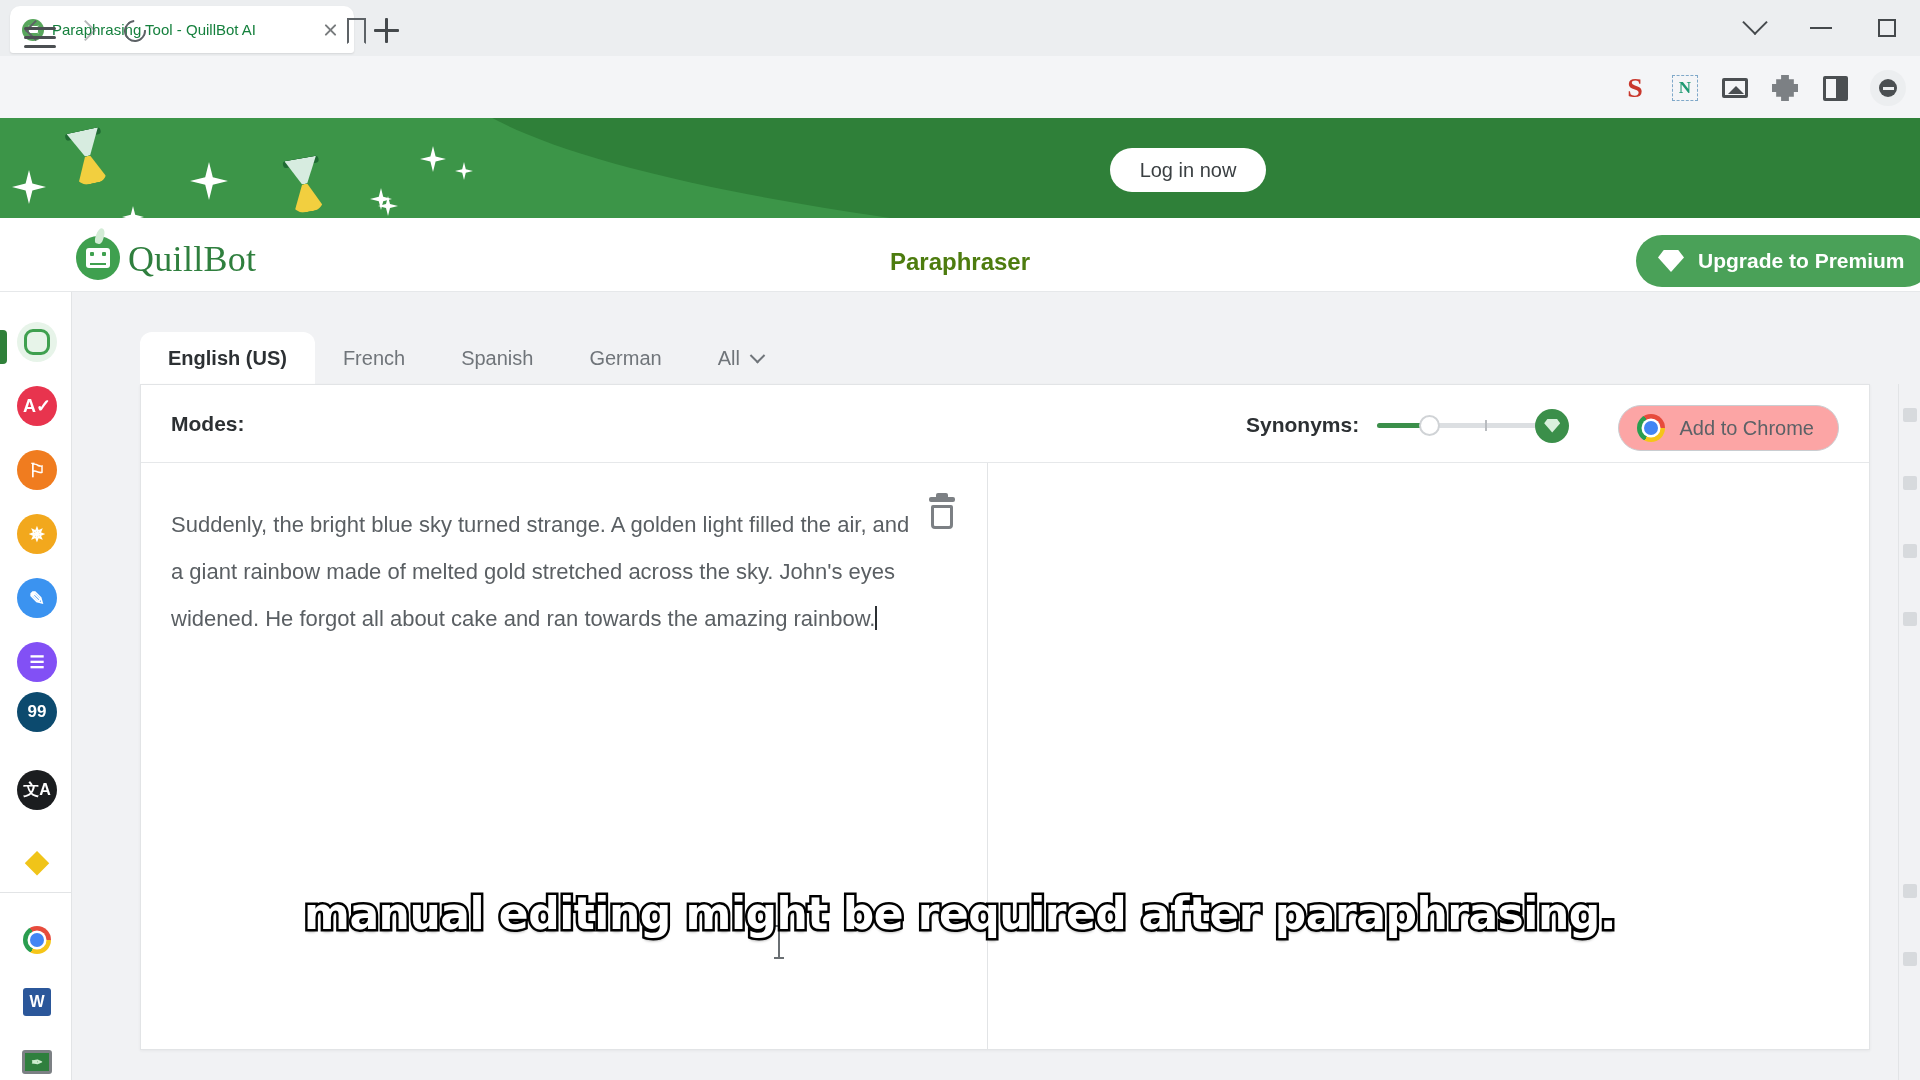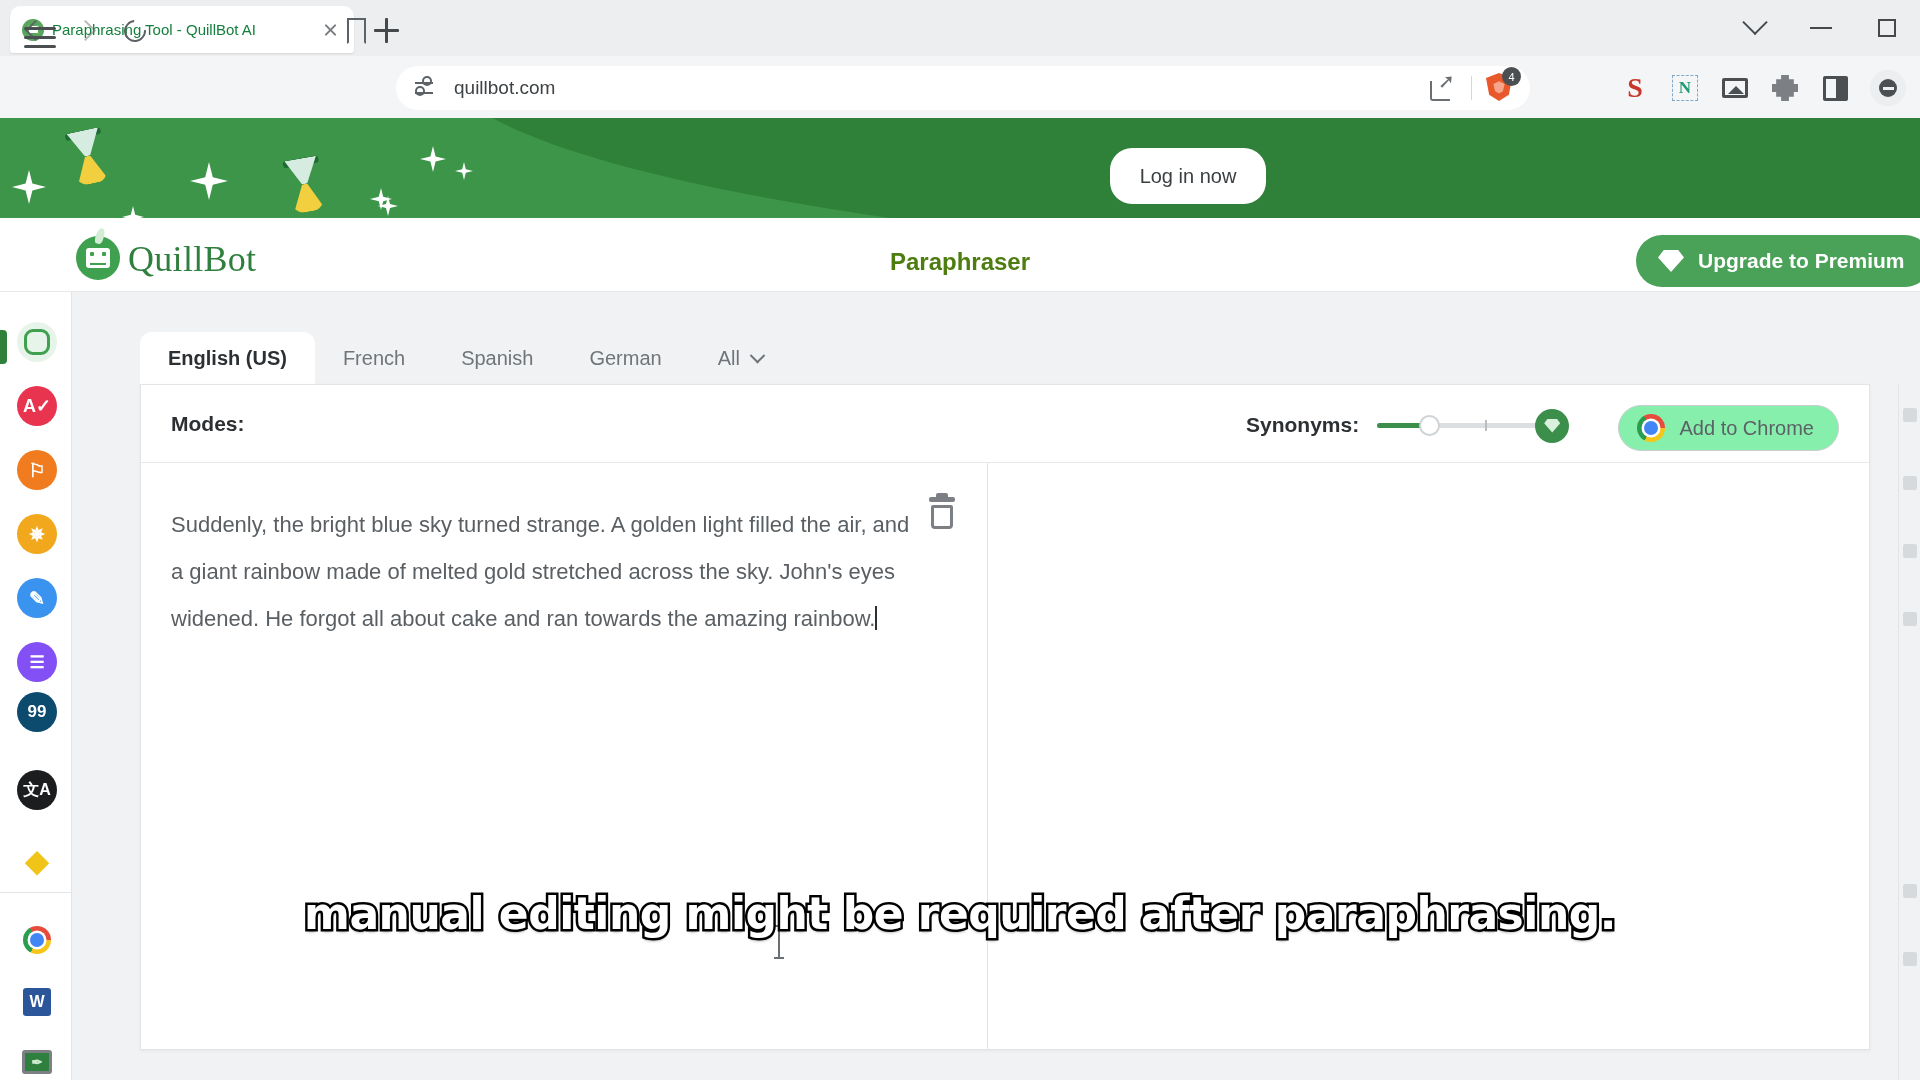--- a/index.html
+++ b/index.html
@@ -139,21 +139,21 @@
   }
   .sp { position:absolute; background:#ffffff;
     clip-path: polygon(50% 0, 60% 40%, 100% 50%, 60% 60%, 50% 100%, 40% 60%, 0 50%, 40% 40%); }
   .hg { position:absolute; width:40px; height:56px; }
   .hg .top { position:absolute; left:4px; top:0; width:32px; height:26px; background:#d7ece0;
     clip-path: polygon(0 0,100% 0,58% 100%,42% 100%); }
   .hg .cap { position:absolute; left:2px; top:0; width:36px; height:7px; background:#1f6b33; border-radius:3px;}
   .hg .bot { position:absolute; left:4px; top:26px; width:32px; height:28px; background:#f2cf3f;
     clip-path: polygon(42% 0,58% 0,100% 100%,0 100%); border-radius: 0 0 12px 12px;}
   .promo-btn {
-    position:absolute; left:1110px; top:148px; width:156px; height:56px;
+    position:absolute; left:1110px; top:148px; width:156px; height:44px;
     background:#ffffff; border-radius:22px; border:none; cursor:pointer;
     font-family:"Liberation Sans", sans-serif; font-size:20px; color:#3a3f42;
   }
 
   
   .qb-header {
     position:absolute; left:0; top:218px; width:1920px; height:74px;
     background:#ffffff; border-bottom:1px solid #e6e8ea;
   }
   .hamburger { position:absolute; left:20px; top:24px; width:40px; height:28px; cursor:pointer; }
@@ -226,21 +226,21 @@
   .syn-fill { position:absolute; left:0; top:0; height:5px; width:48px; background:#3b8f4a; border-radius:3px; }
   .syn-knob { position:absolute; left:42px; top:-8px; width:21px; height:21px; border-radius:50%;
     background:#ffffff; border:2.5px solid #d0d3d6; cursor:pointer; }
   .syn-tick { position:absolute; left:108px; top:-3px; width:2px; height:11px; background:#b9bcc0; }
   .syn-end { position:absolute; left:158px; top:-14px; width:34px; height:34px; border-radius:50%;
     background:#3b8f4a; display:flex; align-items:center; justify-content:center; }
   .diamond-sm { width:16px; height:14px; background:#d9f0dd; clip-path: polygon(22% 0, 78% 0, 100% 34%, 50% 100%, 0 34%); }
 
   .chrome-btn {
     position:absolute; right:30px; top:20px; height:46px; padding:0 24px 0 18px;
-    border:1.5px solid #c9cdd1; border-radius:23px; background:#86efac; cursor:pointer;
+    border:1.5px solid #c9cdd1; border-radius:23px; background:#fca5a5; cursor:pointer;
     display:flex; align-items:center; gap:14px; font-size:20px; color:#5c6166;
     font-family:"Liberation Sans", sans-serif; white-space:nowrap;
   }
   .chrome-logo { width:28px;height:28px;border-radius:50%; position:relative; overflow:hidden;
     background: conic-gradient(from -30deg, #e74b3c 0 33%, #f5c518 0 66%, #2a9d4f 0 100%); }
   .chrome-logo::after{content:"";position:absolute;left:7px;top:7px;width:14px;height:14px;border-radius:50%;
     background:#4285f4; box-shadow:0 0 0 2.5px #fff;}
 
   .editor-split { position:absolute; left:0; top:78px; right:0; bottom:0; display:flex; }
   .pane-left { width: 846px; position:relative; }
@@ -314,39 +314,20 @@
       <span class="nav-arrow"></span>
     </div>
   <div class="nav-btn fwd">
       <span class="nav-arrow"></span>
     </div>
   <div class="nav-btn reload">
       <span class="reload-glyph"></span>
     </div>
   <div class="bookmark-ico"></div>
 
-  <div class="omnibox">
-    <span class="perm-ico">
-        <i></i>
-        <i></i>
-        <i></i>
-        <i></i>
-      </span>
-    <span class="omni-url">quillbot.com</span>
-    <span class="omni-right">
-      <span class="share-ico"></span>
-      <span class="omni-div"></span>
-      <span class="brave-ico">
-        <span class="brave-shield">
-            <span class="brave-inner"></span>
-          </span>
-        <span class="brave-badge">4</span>
-      </span>
-    </span>
-  </div>
 
   <div class="ext-tray">
     <span class="ext-ico">
         <span class="ext-s">S</span>
       </span>
     <span class="ext-ico">
         <span class="ext-n">N</span>
       </span>
     <span class="ext-ico">
         <span class="ext-cast"></span>

